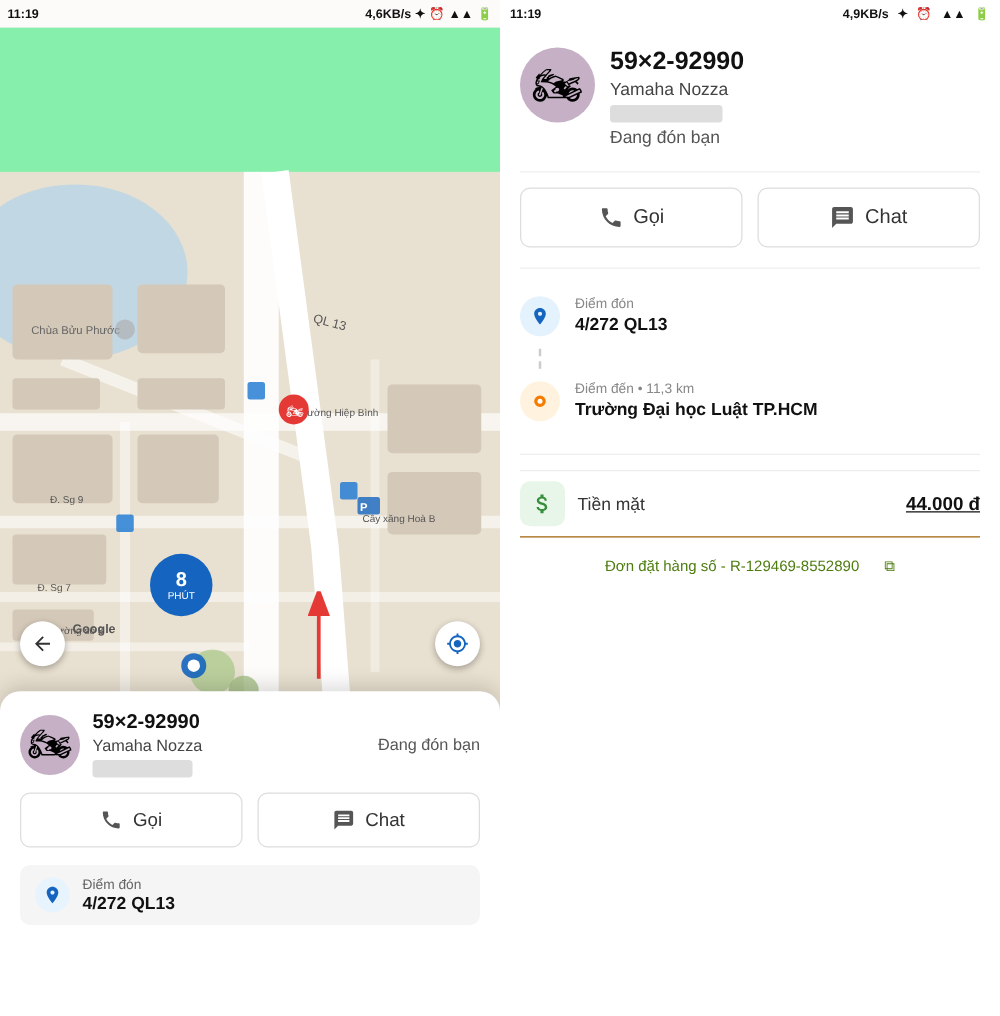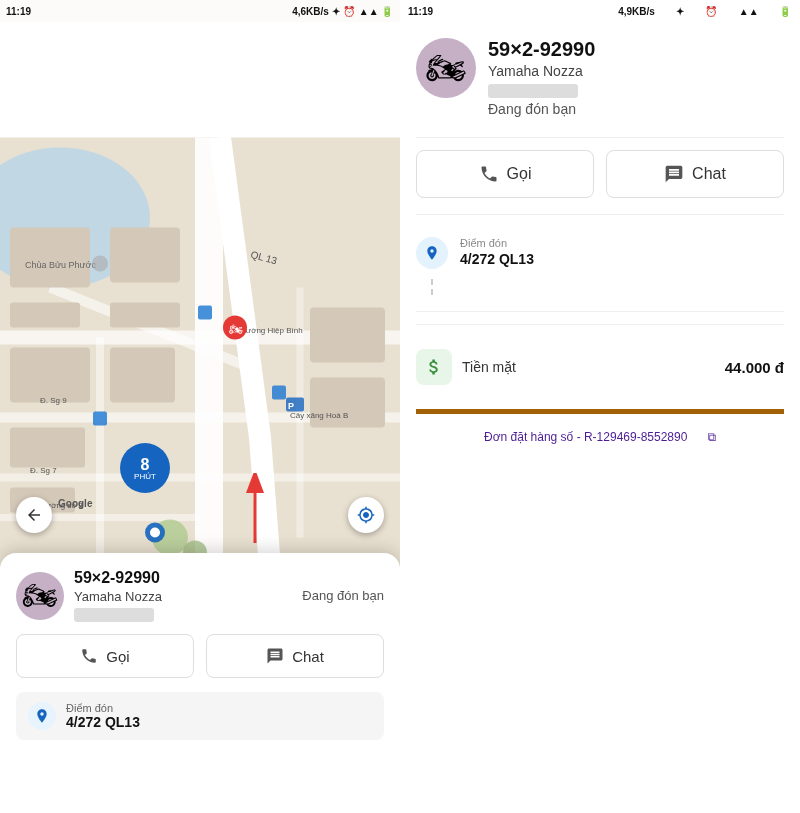--- a/index.html
+++ b/index.html
@@ -42,21 +42,21 @@
     .status-bar-left { display: flex; align-items: center; gap: 3px; }
     .status-bar-right { display: flex; align-items: center; gap: 3px; }
 
     
     .map-area {
       position: absolute;
       top: 22px;
       left: 0;
       right: 0;
       bottom: 0;
-      background: #ffffff;
+      background: #86efac;
       overflow: hidden;
     }
 
     
     .map-svg {
       width: 100%;
       height: 100%;
     }
 
     
@@ -386,23 +386,23 @@
       height: 16px;
       border-left: 2px dashed #ccc;
       margin-left: 15px;
     }
 
     
     .payment-row {
       display: flex;
       align-items: center;
       justify-content: space-between;
-      padding: 24px 0;
+      padding: 8px 0;
       border-top: 1px solid #eee;
-      border-bottom: 5px solid #a16207;
+      border-bottom: 1px solid #a16207;
       margin-bottom: 16px;
     }
     .payment-left {
       display: flex;
       align-items: center;
       gap: 10px;
     }
     .payment-icon {
       width: 36px;
       height: 36px;
@@ -414,27 +414,28 @@
       font-size: 18px;
     }
     .payment-label {
       font-size: 14px;
       color: #333;
     }
     .payment-amount {
       font-size: 15px;
       font-weight: 700;
       color: #111;
+      text-decoration: underline;
     }
 
     
     .order-number-row {
       text-align: center;
       font-size: 12px;
-      color: #4c1d95;
+      color: #4d7c0f;
       margin-bottom: 20px;
       display: flex;
       align-items: center;
       justify-content: center;
       gap: 20px;
     }
 
     
     .cancel-btn {
       display: block;
@@ -610,21 +611,21 @@
         <div class="pickup-address">4/272 QL13</div>
       </div>
     </div>
   </div>
 </div>
 
 <div class="right-panel">
 
   <div class="right-status-bar">
     <span>11:19</span>
-    <div style="display:flex;align-items:center;gap:21px;">
+    <div style="display:flex;align-items:center;gap:7px;">
       <span>4,9KB/s</span>
       <span>✦</span>
       <span>⏰</span>
       <span>▲▲</span>
       <span>🔋</span>
     </div>
   </div>
 
   <div class="right-content">
 
@@ -668,20 +669,36 @@
           </svg>
         </div>
         <div>
           <div class="route-text-label">Điểm đón</div>
           <div class="route-text-address">4/272 QL13</div>
         </div>
       </div>
 
       <div class="route-connector"></div>
 
+      <div class="route-item">
+        <div class="route-icon orange">
+          <svg width="16" height="16" viewBox="0 0 24 24">
+            <circle cx="12" cy="12" r="6" fill="#f57c00" stroke="#f57c00" stroke-width="2"></circle>
+            <circle cx="12" cy="12" r="3" fill="white"></circle>
+          </svg>
+        </div>
+        <div>
+          <div class="route-text-sub">
+            <span>Điểm đến</span>
+            <span> • </span>
+            <span>11,3 km</span>
+          </div>
+          <div class="route-text-address">Trường Đại học Luật TP.HCM</div>
+        </div>
+      </div>
     </div>
 
     <div class="divider"></div>
 
     <div class="payment-row">
       <div class="payment-left">
         <div class="payment-icon">
           <svg width="20" height="20" viewBox="0 0 24 24">
             <path d="M11.8 10.9c-2.27-.59-3-1.2-3-2.15 0-1.09 1.01-1.85 2.7-1.85 1.78 0 2.44.85 2.5 2.1h2.21c-.07-1.72-1.12-3.3-3.21-3.81V3h-3v2.16c-1.94.42-3.5 1.68-3.5 3.61 0 2.31 1.91 3.46 4.7 4.13 2.5.6 3 1.48 3 2.41 0 .69-.49 1.79-2.7 1.79-2.06 0-2.87-.92-2.98-2.1h-2.2c.12 2.19 1.76 3.42 3.68 3.83V21h3v-2.15c1.95-.37 3.5-1.5 3.5-3.55 0-2.84-2.43-3.81-4.7-4.4z" fill="#388e3c"></path>
           </svg>

